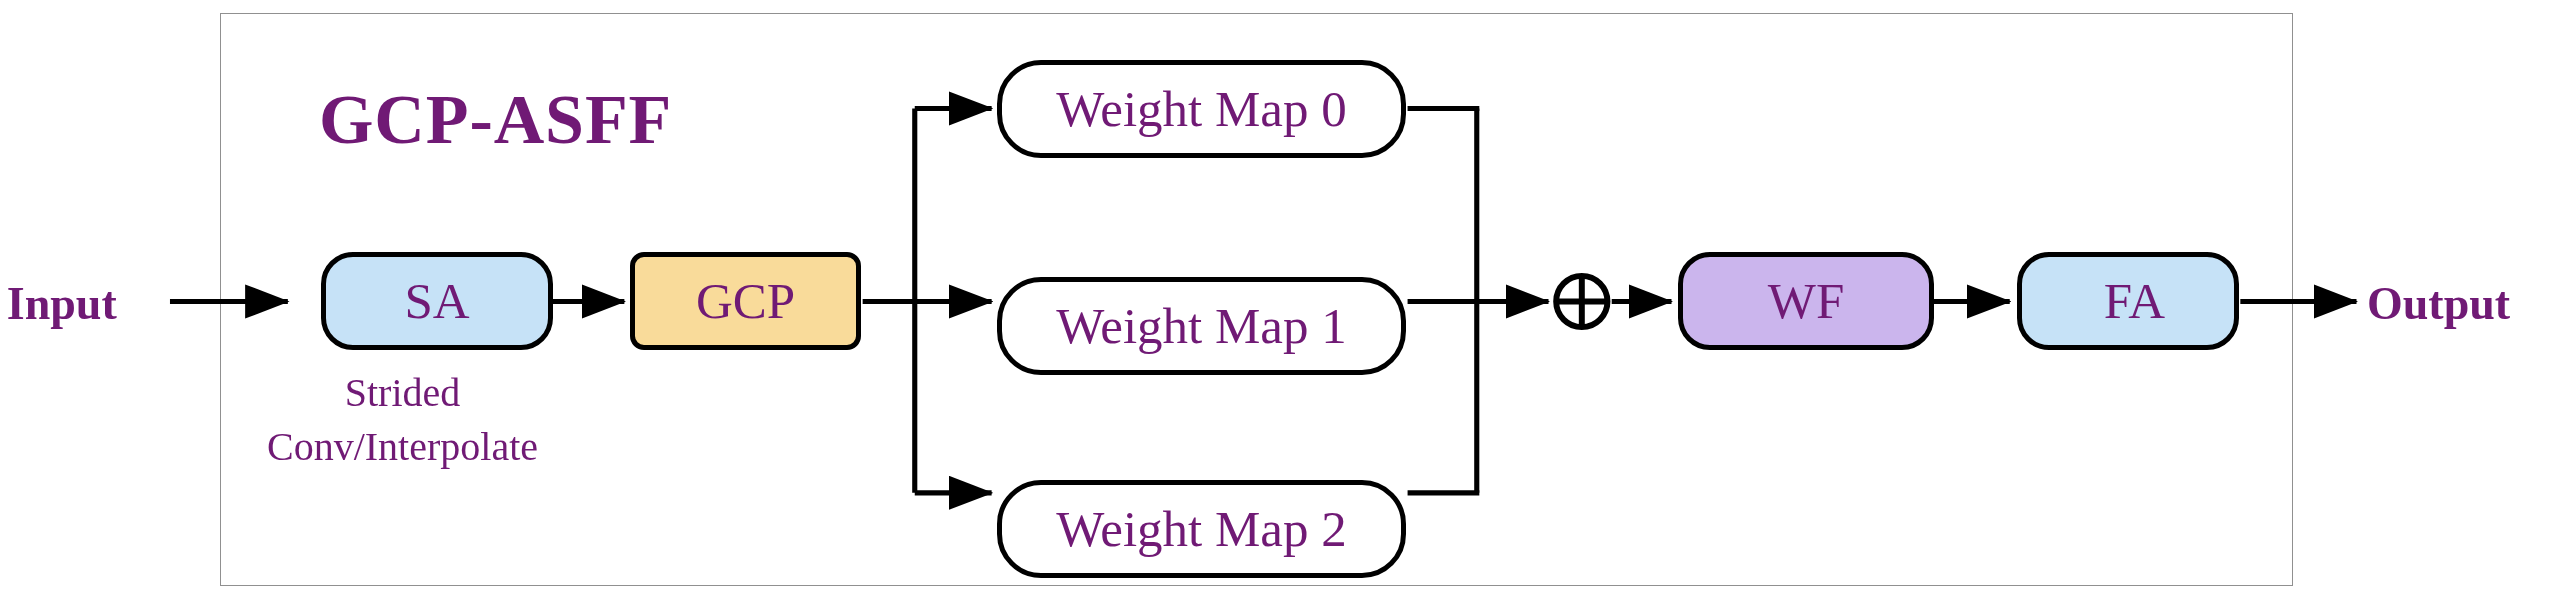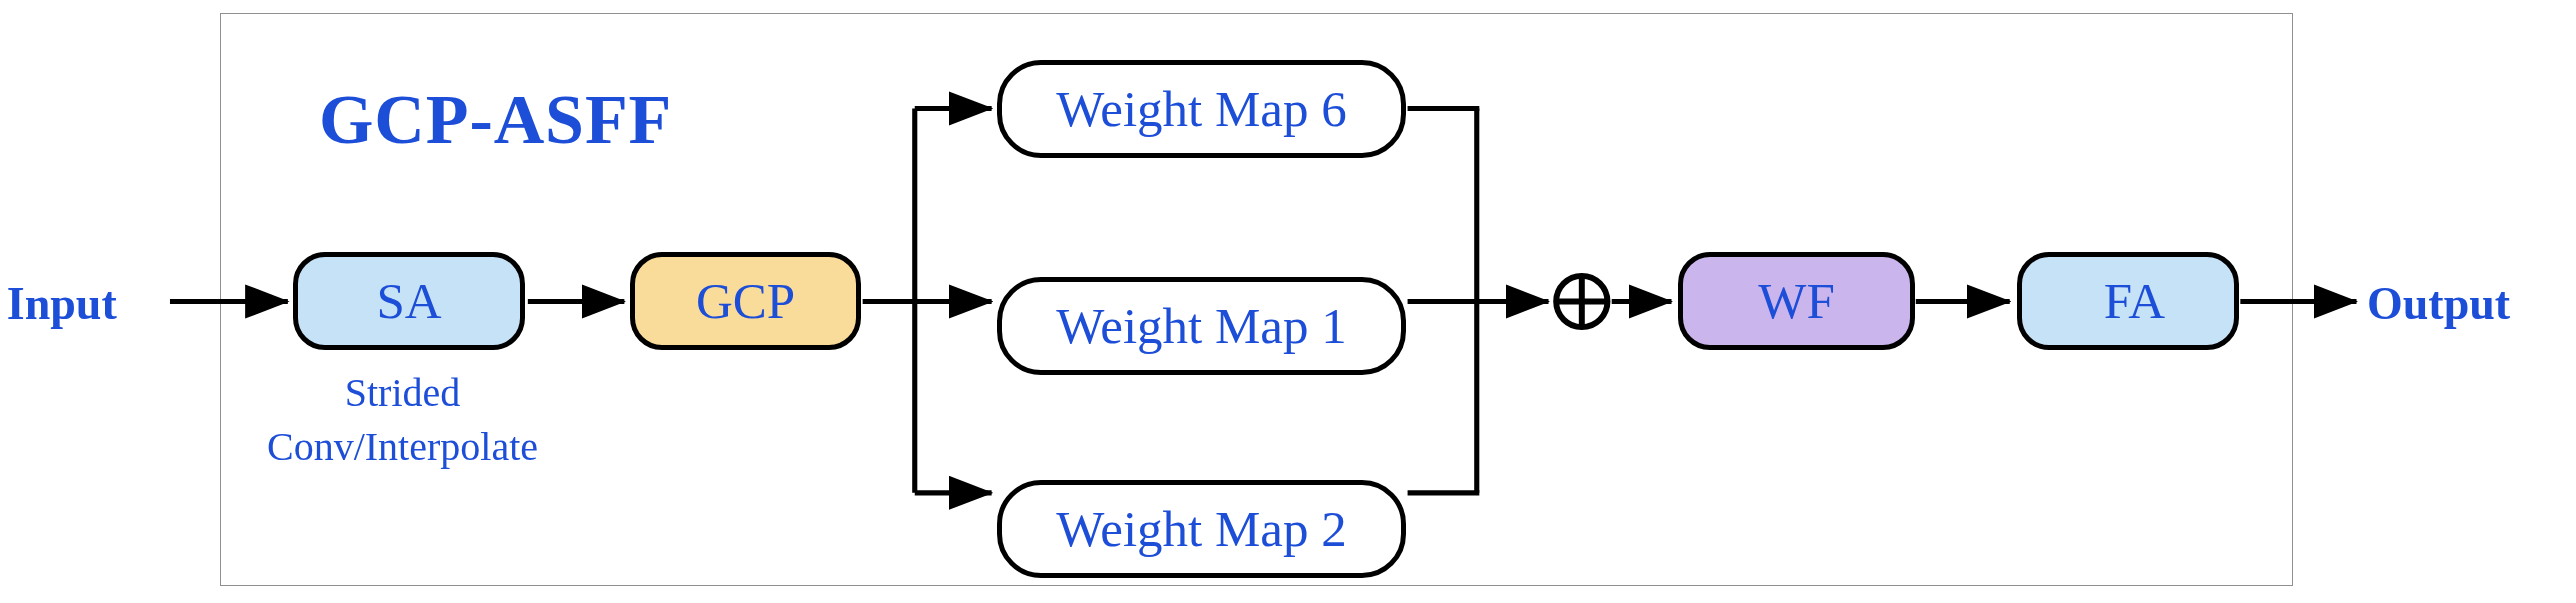--- a/index.html
+++ b/index.html
@@ -2,21 +2,21 @@
 <html style="font-size:13.7px"><head>
 <meta charset="utf-8">
 <style>
   html,body{margin:0;padding:0;background:#ffffff;}
   .stage{
     position:relative;
     width:2576px;height:603px;
     background:#ffffff;
     overflow:hidden;
     font-family:"Liberation Serif","DejaVu Serif",serif;
-    color:#1d4ed8;
+    color:#701a75;
   }
   .stage svg{position:absolute;left:0;top:0;}
   .frame{
     position:absolute;left:220px;top:13px;width:2073px;height:573px;
     border:1.7px solid #909090;box-sizing:border-box;background:transparent;
   }
   .title{
     position:absolute;left:319px;top:80px;
     font-size:70px;font-weight:bold;letter-spacing:0.9px;white-space:nowrap;
   }
@@ -28,25 +28,25 @@
   .io-label.input{left:6.8px;width:161px;justify-content:flex-start;}
   .io-label.output{left:2367px;width:209px;justify-content:flex-start;}
   .node{
     position:absolute;height:98px;box-sizing:border-box;
     border:5.1px solid #000;display:flex;align-items:center;justify-content:center;
     font-size:51px;white-space:nowrap;background:#fff;
   }
   .node.round38{border-radius:32px;}
   .node.round52{border-radius:44px;}
   .node.sa {left:293px; top:252px; width:232px;}
-  .node.gcp{left:630px; top:252px; width:231px;}
+  .node.gcp{left:630px; top:252px; width:231px;border-radius:14px;}
   .node.wm0{left:997px;top:60px;  width:409px;}
   .node.wm1{left:997px;top:252px; width:409px;}
   .node.wm2{left:997px;top:444px; width:409px;margin-top:36px;}
-  .node.wf {left:1678px;top:252px; width:237px;}
+  .node.wf {left:1678px;top:252px; width:256px;}
   .node.fa {left:2017px;top:252px; width:222px;}
   .sublabel{
     position:absolute;text-align:center;font-size:40px;line-height:54px;white-space:nowrap;
   }
   .sublabel.sa-sub{left:112px;top:366px;width:581px;}
   .sublabel.wf-sub{left:1534px;top:378px;width:526px;}
   .connector{stroke:#000;stroke-width:6;fill:none;}
   .op-stroke{stroke:#000;stroke-width:7;fill:none;}
 </style>
 </head>
@@ -82,35 +82,35 @@
       <circle class="op-stroke" cx="1851" cy="353" r="30" fill="#ffffff"></circle>
       <line class="op-stroke" x1="1851" y1="323" x2="1851" y2="383"></line>
       <line class="op-stroke" x1="1821" y1="353" x2="1881" y2="353"></line>
     </g>
   </svg>
 
   <div class="title">GCP-ASFF</div>
 
   <div class="io-label input">Input</div>
 
-  <div class="node sa round38" style="background-color: rgb(198, 226, 247);">
+  <div class="node sa round38" style="background-color: rgb(198, 226, 247); margin-left: 28px;">
     <span>SA</span>
   </div>
 
   <div class="sublabel sa-sub">
     <div>Strided</div>
     <div>Conv/Interpolate</div>
   </div>
 
   <div class="node gcp round38" style="background-color: rgb(249, 219, 154);">
     <span>GCP</span>
   </div>
 
   <div class="node wm0 round52" style="background-color: rgb(255, 255, 255);">
-    <span>Weight Map 6</span>
+    <span>Weight Map 0</span>
   </div>
 
   <div class="node wm1 round52" style="background-color: rgb(255, 255, 255); margin-top: 25px;">
     <span>Weight Map 1</span>
   </div>
 
   <div class="node wm2 round52" style="background-color: rgb(255, 255, 255);">
     <span>Weight Map 2</span>
   </div>
 

